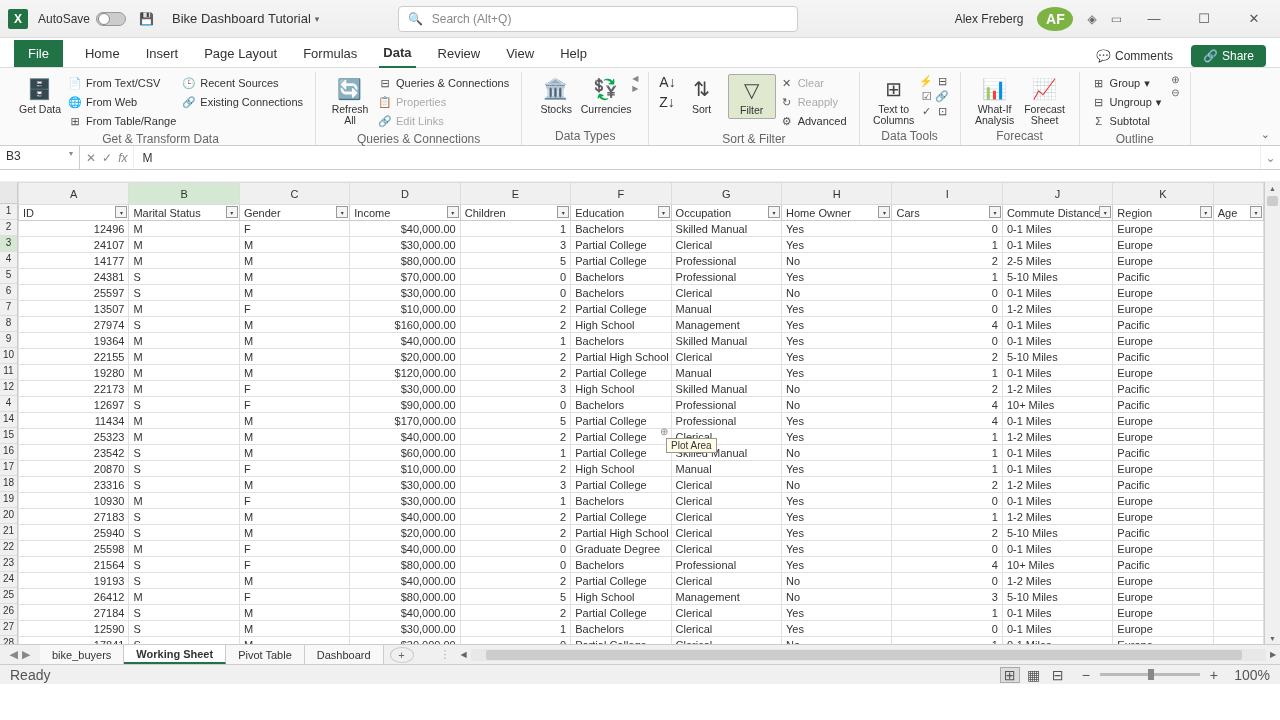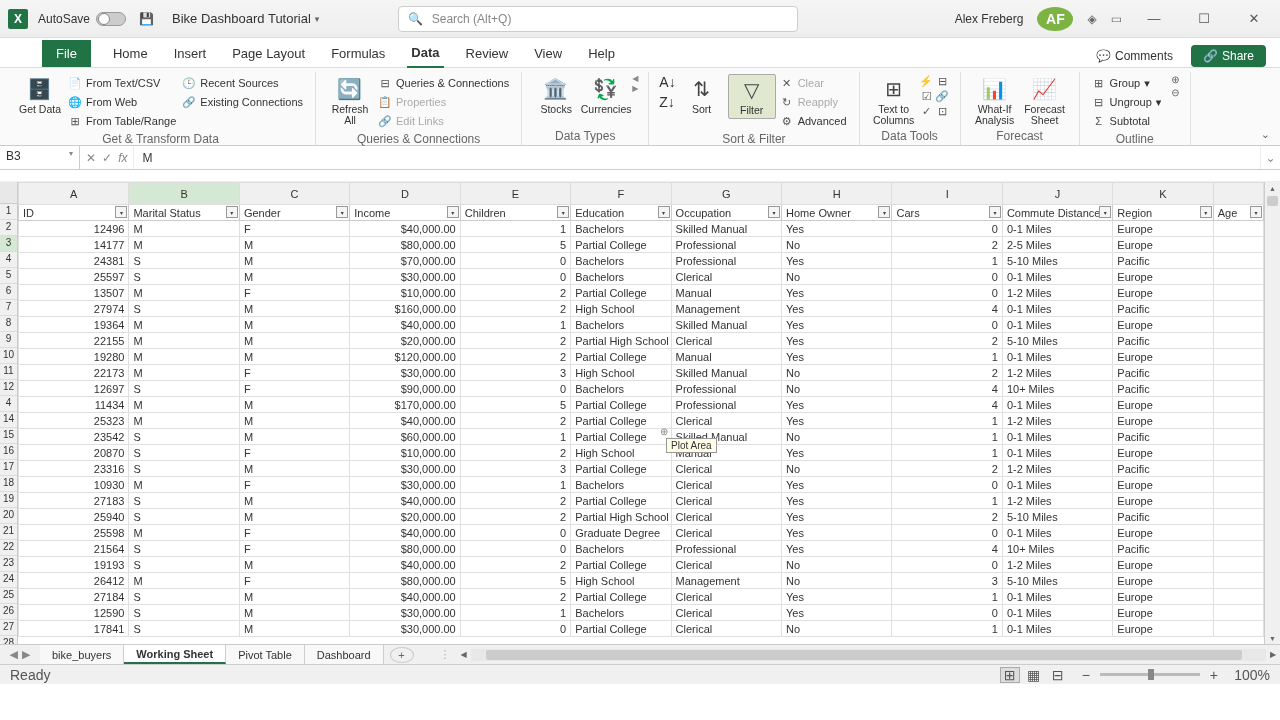--- a/index.html
+++ b/index.html
@@ -14,21 +14,21 @@
 .qat-icon { width: 18px; height: 18px; color: #555; margin-right: 10px; display:flex; align-items:center; justify-content:center; }
 .file-title { font-size: 13px; margin-left: 6px; }
 .search-box { margin-left: auto; margin-right: auto; width: 400px; height: 26px; border: 1px solid #ccc; border-radius: 4px; display: flex; align-items: center; padding: 0 10px; color: #888; gap: 8px; background: #fff; }
 .user-section { display: flex; align-items: center; gap: 14px; margin-left: auto; }
 .user-avatar { width: 36px; height: 24px; background: #7cb342; color: #fff; border-radius: 50%; display: flex; align-items: center; justify-content: center; font-size: 14px; font-weight: bold; }
 .win-btn { width: 36px; height: 28px; display: flex; align-items: center; justify-content: center; color: #555; font-size: 13px; }
 
 
 .ribbon-tabs { height: 30px; display: flex; align-items: flex-end; border-bottom: 1px solid #ddd; padding: 0 14px; background: #fff; gap: 18px; }
 .ribbon-tab { font-size: 13px; padding: 6px 4px; cursor: pointer; }
-.ribbon-tab.file { background: #217346; color: #fff; padding: 6px 14px; margin-left: 28px; }
+.ribbon-tab.file { background: #217346; color: #fff; padding: 6px 14px; }
 .ribbon-tab.active { font-weight: 600; border-bottom: 2px solid #217346; margin-bottom: -1px; }
 .ribbon-right { margin-left: auto; display: flex; gap: 10px; align-items: center; }
 .share-btn { background: #217346; color: #fff; padding: 4px 12px; border-radius: 4px; font-size: 12px; display: flex; align-items: center; gap: 4px; }
 .comments-btn { color: #333; padding: 4px 8px; display: flex; align-items: center; gap: 4px; }
 
 
 .ribbon { height: 78px; background: #fafafa; border-bottom: 1px solid #ccc; display: flex; font-size: 11px; padding: 4px 0 0 6px; }
 .ribbon-group { border-right: 1px solid #e0e0e0; padding: 2px 10px 0; display: flex; flex-direction: column; }
 .ribbon-group-content { display: flex; gap: 2px; flex: 1; align-items: flex-start; }
 .ribbon-group-label { text-align: center; font-size: 12px; color: #666; padding: 2px 0; }
@@ -404,20 +404,34 @@
             <td class="num">$40,000.00</td>
             <td class="num">1</td>
             <td>Bachelors</td>
             <td>Skilled Manual</td>
             <td>Yes</td>
             <td class="num">0</td>
             <td>0-1 Miles</td>
             <td>Europe</td>
             <td></td>
           </tr>
+          <tr class="data-row sel">
+            <td class="num">24107</td>
+            <td class="active-cell">M</td>
+            <td>M</td>
+            <td class="num">$30,000.00</td>
+            <td class="num">3</td>
+            <td>Partial College</td>
+            <td>Clerical</td>
+            <td>Yes</td>
+            <td class="num">1</td>
+            <td>0-1 Miles</td>
+            <td>Europe</td>
+            <td></td>
+          </tr>
           <tr class="data-row">
             <td class="num">14177</td>
             <td>M</td>
             <td>M</td>
             <td class="num">$80,000.00</td>
             <td class="num">5</td>
             <td>Partial College</td>
             <td>Professional</td>
             <td>No</td>
             <td class="num">2</td>

